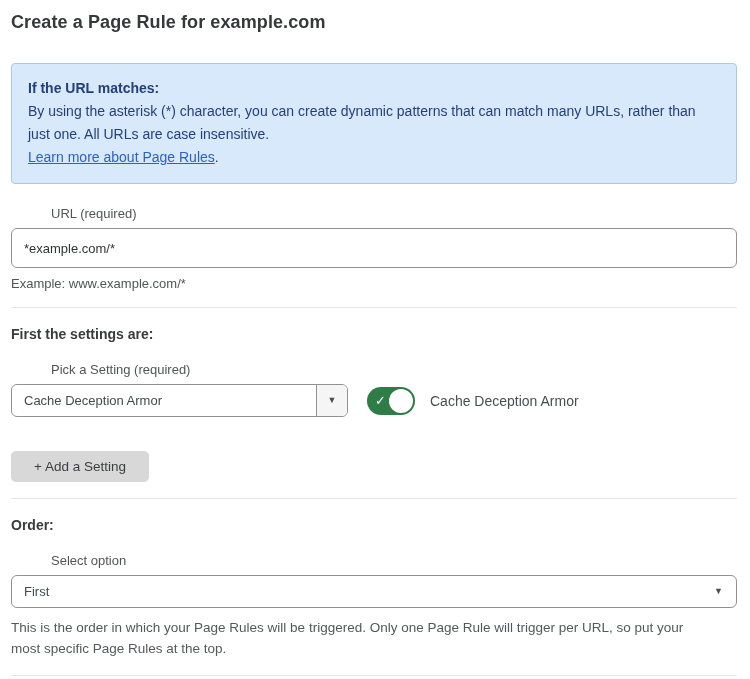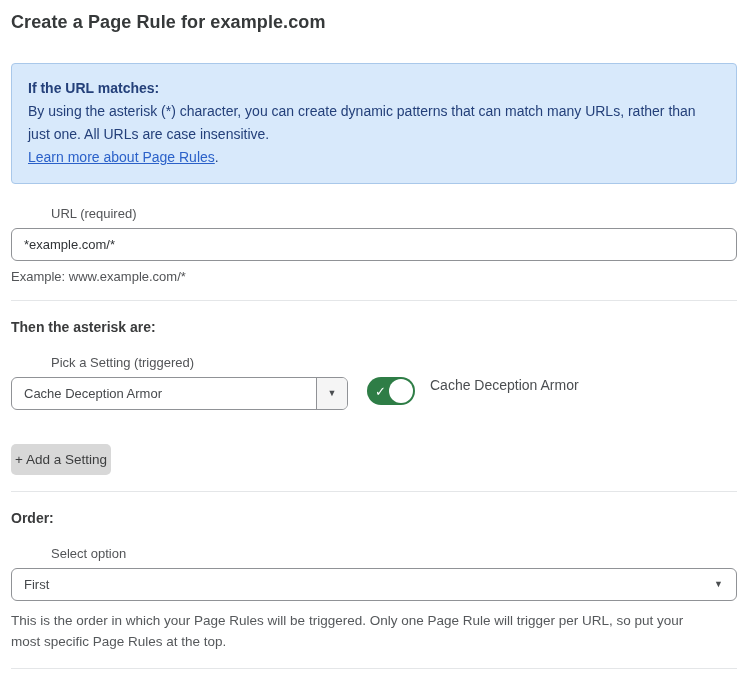--- a/index.html
+++ b/index.html
@@ -37,21 +37,21 @@
 
   .field-label {
     font-size: 13px;
     color: #525457;
     margin-bottom: 7px;
     margin-left: 40px;
   }
 
   .text-input {
     width: 100%;
-    height: 33px;
+    height: 40px;
     border: 1px solid #909296;
     border-radius: 6px;
     padding: 0 12px;
     font-family: "Liberation Sans", "DejaVu Sans", sans-serif;
     font-size: 13px;
     color: #303336;
     background: #ffffff;
     outline: none;
   }
 
@@ -67,21 +67,21 @@
     margin: 16px 0 18px 0;
   }
 
   .section-heading {
     font-size: 14px;
     font-weight: bold;
     color: #3a3b3c;
     margin-bottom: 20px;
   }
 
-  .setting-row { display: flex; align-items: flex-start; }
+  .setting-row { display: flex; align-items: center; }
 
   .select-box {
     display: flex;
     align-items: stretch;
     border: 1px solid #909296;
     border-radius: 6px;
     height: 33px;
     background: #ffffff;
     cursor: pointer;
     overflow: hidden;
@@ -151,21 +151,21 @@
     font-size: 14px;
     color: #4b4e51;
   }
 
   .btn {
     display: inline-block;
     border: none;
     border-radius: 5px;
     font-family: "Liberation Sans", "DejaVu Sans", sans-serif;
     font-size: 13.5px;
-    padding: 8px 4px;
+    padding: 8px 23px;
     cursor: pointer;
     color: #3c3d3e;
     background: #d8d8d8;
   }
   .btn.add-setting { margin-top: 34px; }
   .btn.primary {
     background: #166fee;
     color: #ffffff;
   }
 
@@ -194,23 +194,23 @@
     <div class="info-body">By using the asterisk (*) character, you can create dynamic patterns that can match many URLs, rather than just one. All URLs are case insensitive.</div>
     <div class="info-link-line"><a class="info-link">Learn more about Page Rules</a><span class="info-link-suffix">.</span></div>
   </div>
 
   <div class="field-label">URL (required)</div>
   <input class="text-input" type="text" value="*example.com/*" style="">
   <div class="helper-text">Example: www.example.com/*</div>
 
   <hr class="divider">
 
-  <div class="section-heading">Then the asterisk are:</div>
-
-  <div class="field-label">Pick a Setting (triggered)</div>
+  <div class="section-heading">First the settings are:</div>
+
+  <div class="field-label">Pick a Setting (required)</div>
 
   <div class="setting-row">
     <div class="select-box picker">
       <div class="select-value">Cache Deception Armor</div>
       <div class="select-arrow-segment">
         <span class="arrow-icon">▼</span>
       </div>
     </div>
 
     <div class="toggle">

